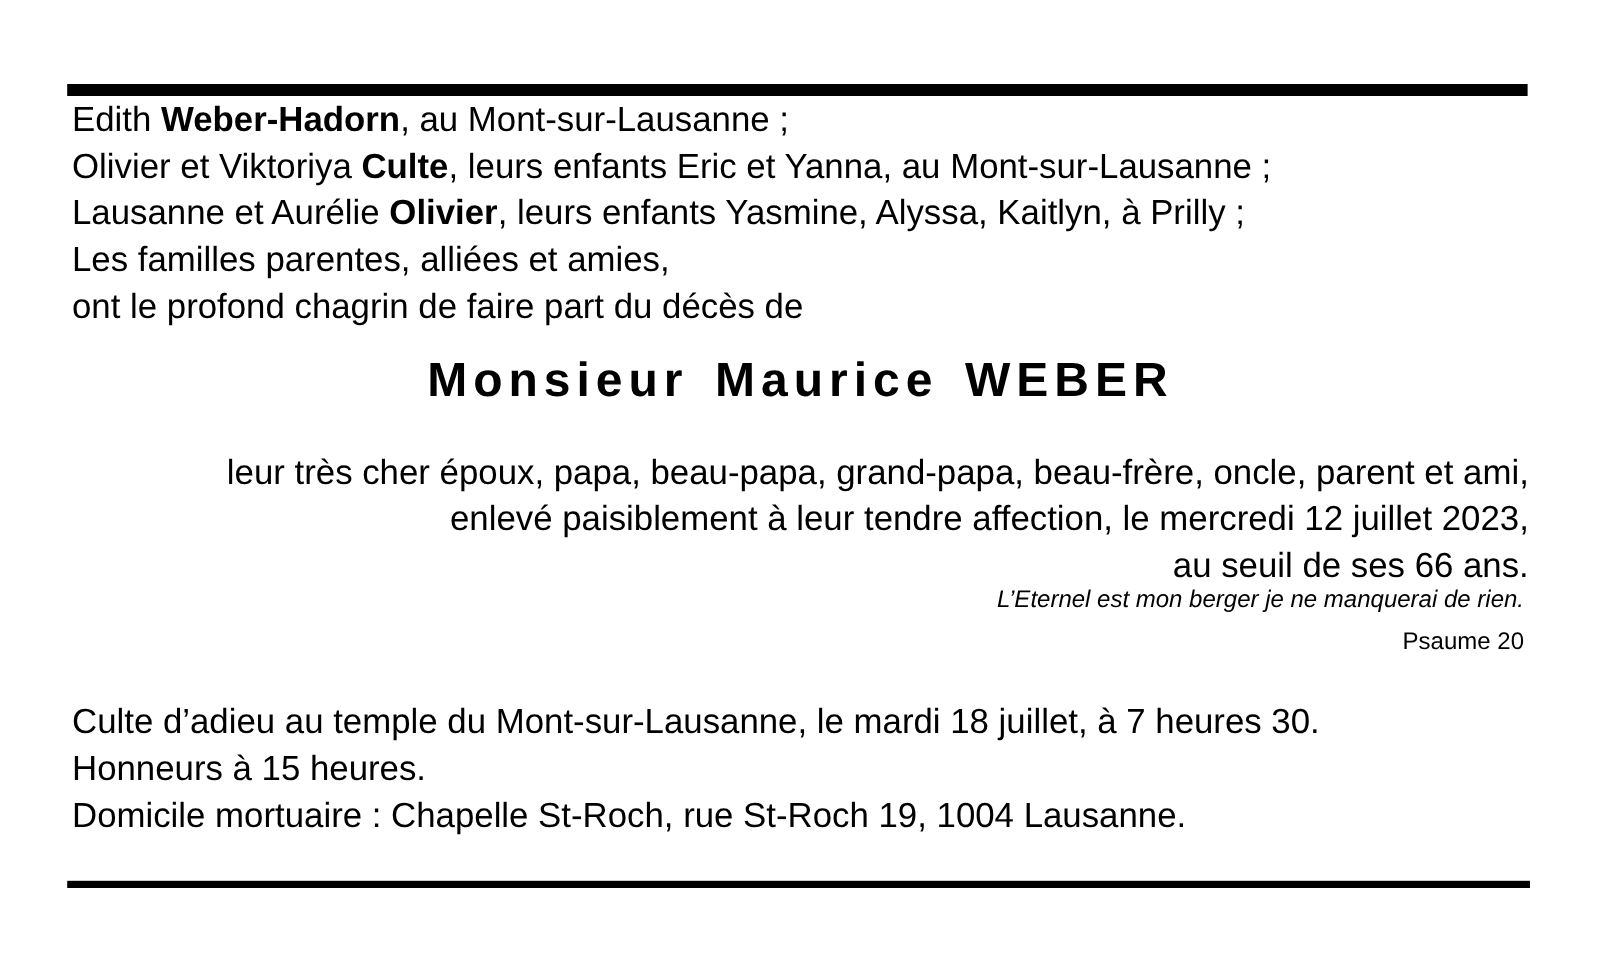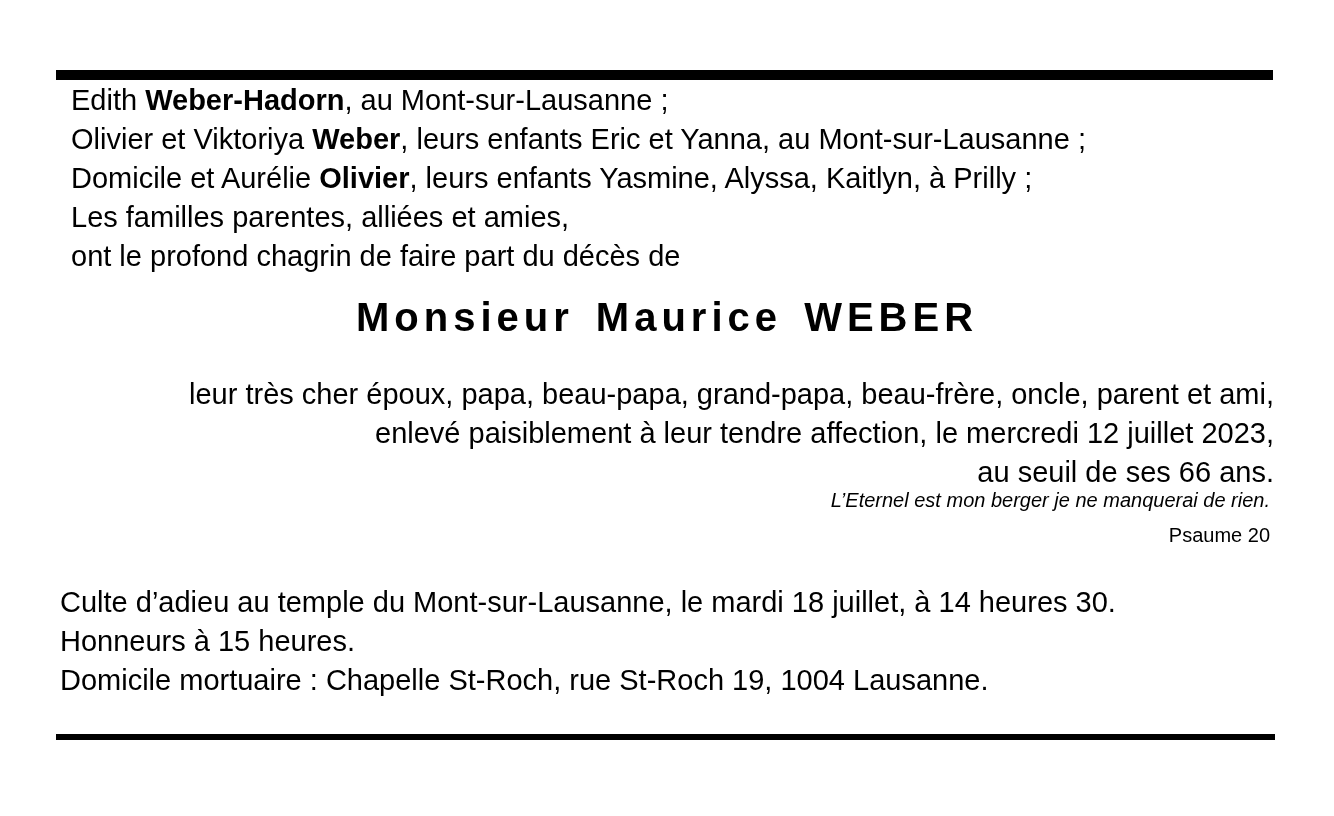--- a/index.html
+++ b/index.html
@@ -33,21 +33,21 @@
     height: 6px;
   }
   .textblock {
     position: absolute;
     left: 60px;
     right: 60px;
     font-size: 29px;
     line-height: 39px;
     white-space: nowrap;
   }
-  .family-block   { top: 81px; margin-left: 11px; }
+  .family-block   { top: 81px; }
   .tribute-block  { top: 375px; text-align: right; }
   .ceremony-block { top: 583px; }
   .deceased-title {
     position: absolute;
     left: 0;
     right: 0;
     top: 293px;
     text-align: center;
     font-size: 40px;
     line-height: 48px;
@@ -71,40 +71,40 @@
 </style>
 </head>
 <body>
 
 <div class="page">
 
   <div class="rule rule-top"></div>
 
   <div class="textblock family-block">
     <div><span>Edith </span><strong>Weber-Hadorn</strong><span>, au Mont-sur-Lausanne ;</span></div>
-    <div><span>Olivier et Viktoriya </span><strong>Weber</strong><span>, leurs enfants Eric et Yanna, au Mont-sur-Lausanne ;</span></div>
-    <div><span>Domicile et Aurélie </span><strong>Olivier</strong><span>, leurs enfants Yasmine, Alyssa, Kaitlyn, à Prilly ;</span></div>
+    <div><span>Olivier et Viktoriya </span><strong>Culte</strong><span>, leurs enfants Eric et Yanna, au Mont-sur-Lausanne ;</span></div>
+    <div><span>Lausanne et Aurélie </span><strong>Olivier</strong><span>, leurs enfants Yasmine, Alyssa, Kaitlyn, à Prilly ;</span></div>
     <div>Les familles parentes, alliées et amies,</div>
     <div>ont le profond chagrin de faire part du décès de</div>
   </div>
 
   <div class="deceased-title">Monsieur Maurice WEBER</div>
 
   <div class="textblock tribute-block">
     <div>leur très cher époux, papa, beau-papa, grand-papa, beau-frère, oncle, parent et ami,</div>
     <div>enlevé paisiblement à leur tendre affection, le mercredi 12 juillet 2023,</div>
     <div>au seuil de ses 66 ans.</div>
   </div>
 
   <div class="verse-block">
     <div class="verse-text">L’Eternel est mon berger je ne manquerai de rien.</div>
     <div>Psaume 20</div>
   </div>
 
   <div class="textblock ceremony-block">
-    <div>Culte d’adieu au temple du Mont-sur-Lausanne, le mardi 18 juillet, à 14 heures 30.</div>
+    <div>Culte d’adieu au temple du Mont-sur-Lausanne, le mardi 18 juillet, à 7 heures 30.</div>
     <div>Honneurs à 15 heures.</div>
     <div>Domicile mortuaire : Chapelle St-Roch, rue St-Roch 19, 1004 Lausanne.</div>
   </div>
 
   <div class="rule rule-bottom"></div>
 
 </div>
 
 </body></html>

